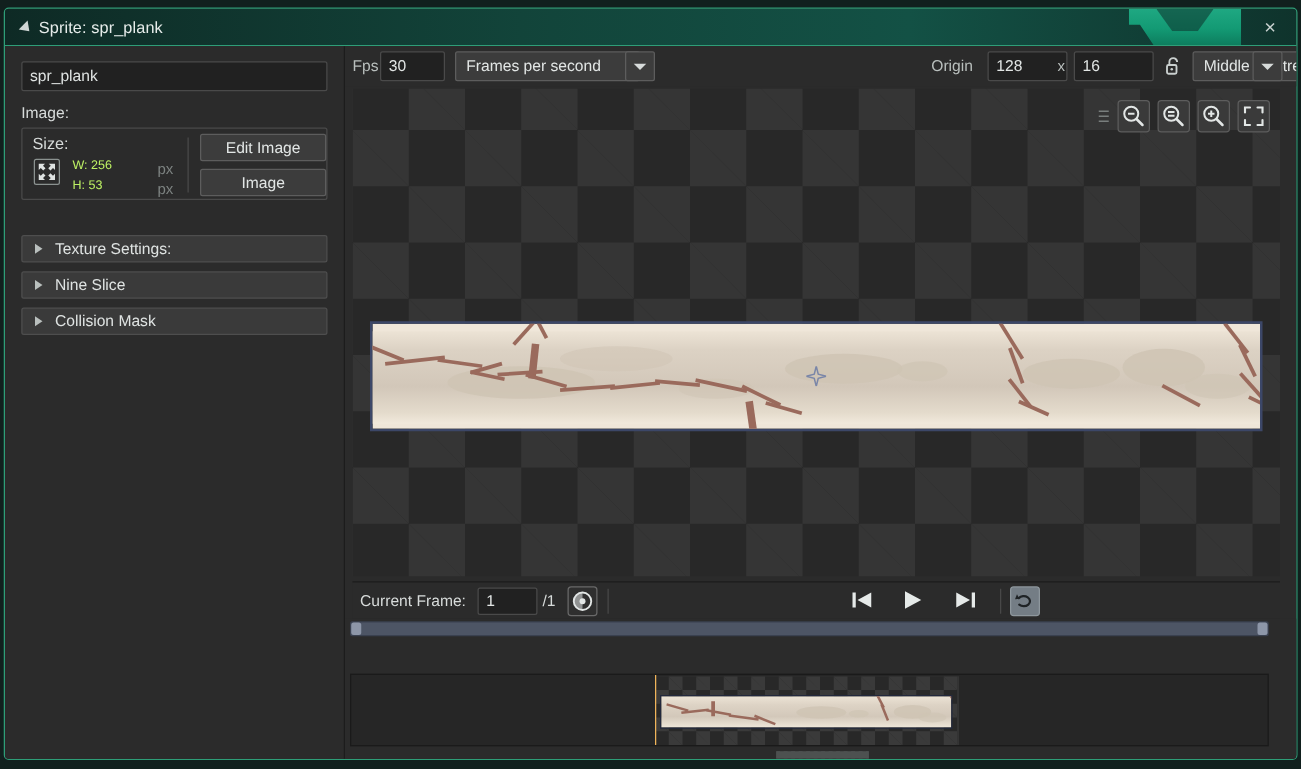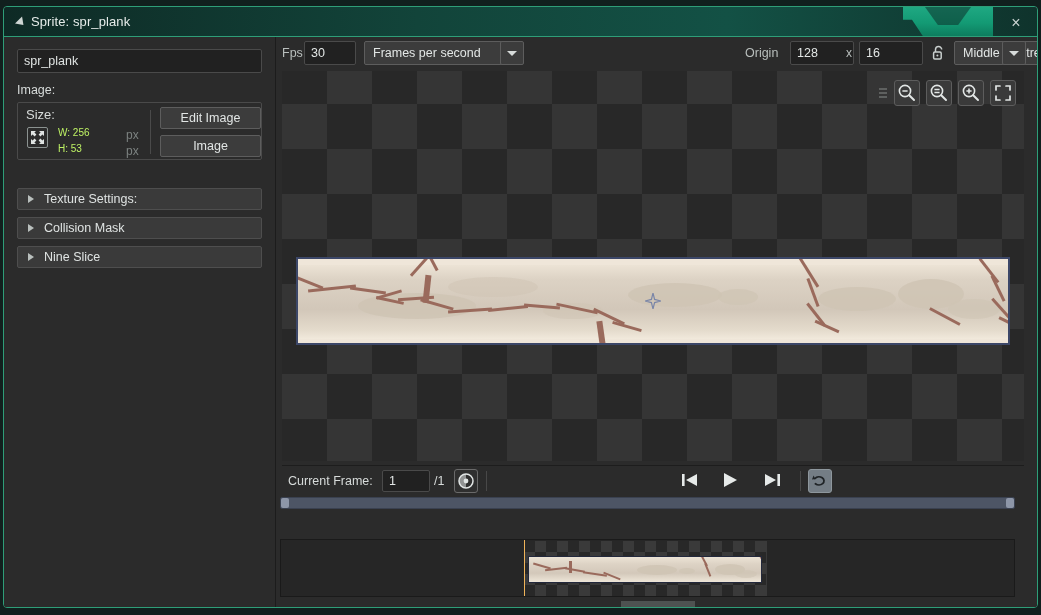--- a/index.html
+++ b/index.html
@@ -467,25 +467,25 @@
         <div class="panel-btn" id="btn-edit">Edit Image</div>
         <div class="panel-btn" id="btn-import">Image</div>
       </div>
 
       <div class="section" id="sec1">
         <span class="arr"></span>
         <span class="stxt">Texture Settings:</span>
       </div>
       <div class="section">
         <span class="arr"></span>
-        <span class="stxt">Collision Mask</span>
+        <span class="stxt">Nine Slice</span>
       </div>
       <div class="section">
         <span class="arr"></span>
-        <span class="stxt">Nine Slice</span>
+        <span class="stxt">Collision Mask</span>
       </div>
     </div>
 
     <div id="right-area">
 
       <div id="toolbar">
         <div class="tb-label" id="fps-label">Fps</div>
         <div class="tb-input" id="fps-input">30</div>
         <div id="fps-select">Frames per second</div>
         <div class="combo-arrow" id="fps-arrow">

